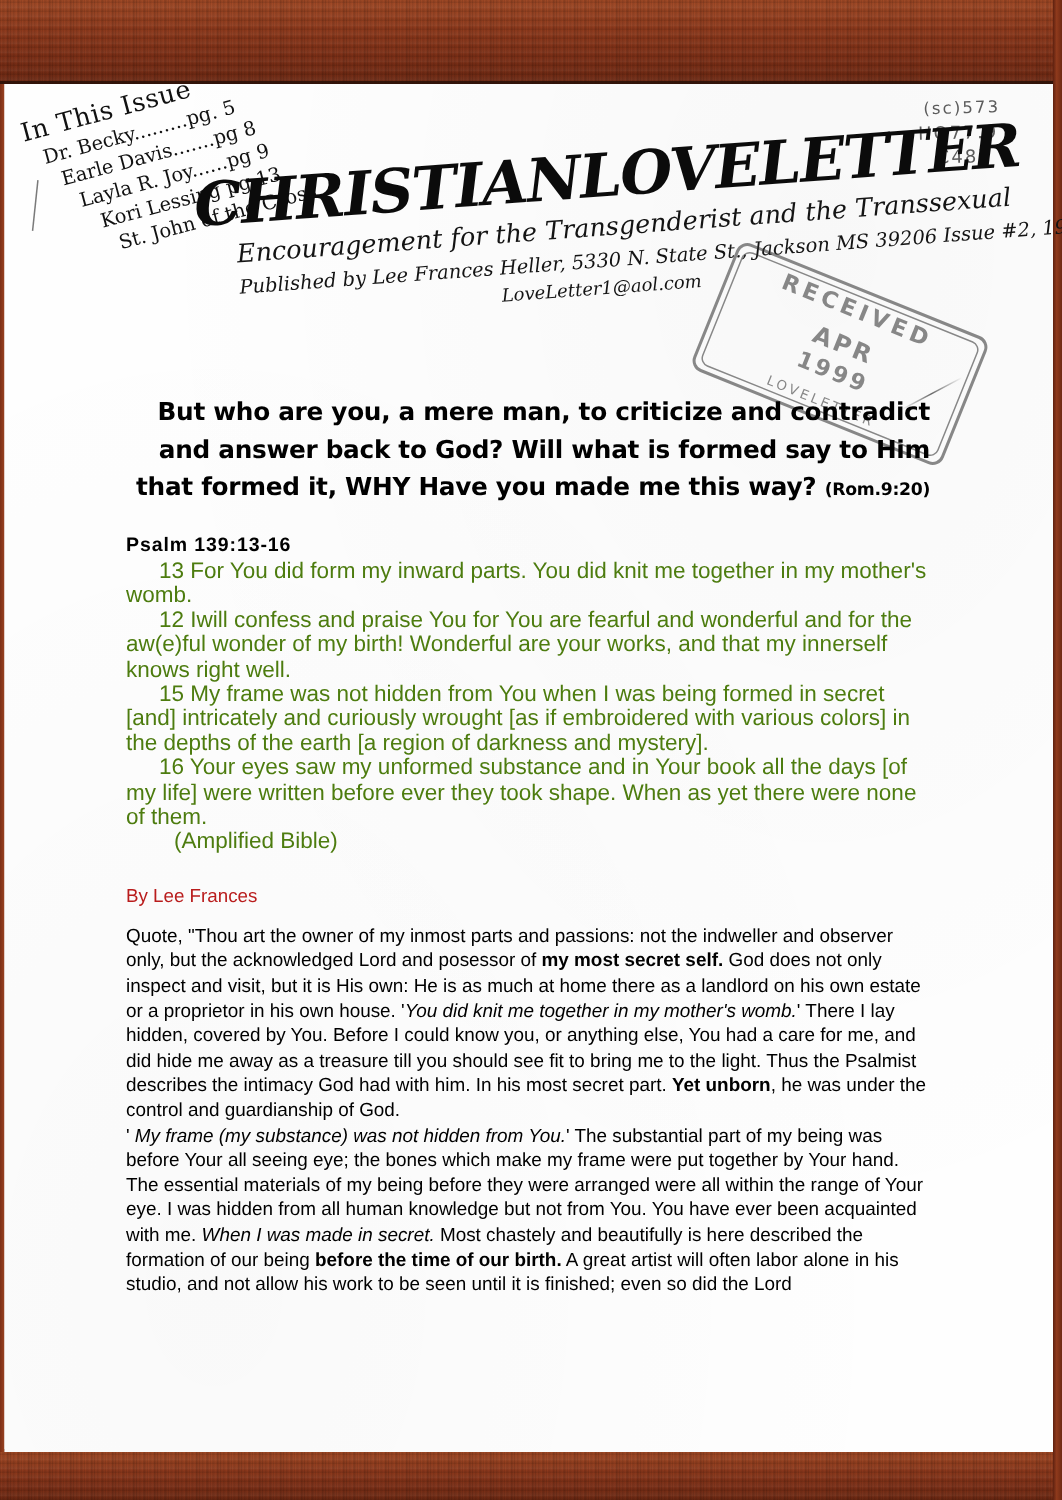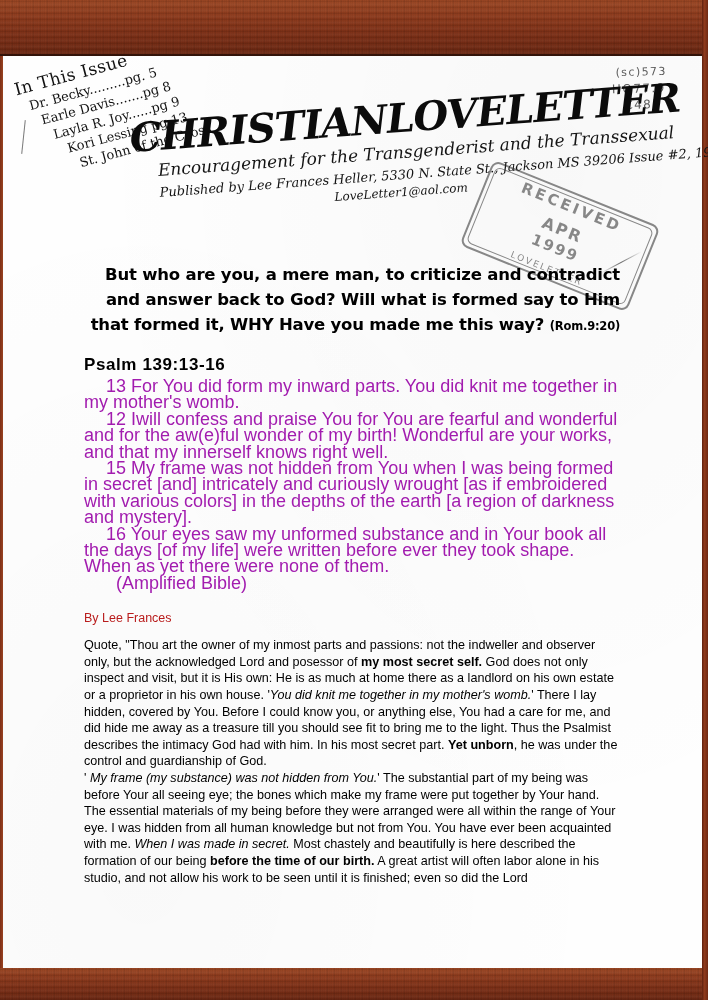--- a/index.html
+++ b/index.html
@@ -133,25 +133,25 @@
   .headline{
     font-family:"DejaVu Sans",sans-serif;font-weight:700;
     font-size:16.5px;line-height:25px;color:#000;margin:0 0 16px 0;
     letter-spacing:-.2px;
     text-align:right;
   }
   .headline .cite{font-size:11.5px;}
 
   .psalm-ref{
     font-family:"Liberation Sans",sans-serif;font-weight:700;
-    font-size:17px;letter-spacing:.6px;color:#000;margin:0 0 3px 0;
+    font-size:13px;letter-spacing:.6px;color:#000;margin:0 0 3px 0;
   }
   p.verse{
     font-family:"Liberation Sans",sans-serif;
-    font-size:18px;line-height:16.4px;color:#a21caf;margin:0;text-indent:22px;
+    font-size:15px;line-height:16.4px;color:#4d7c0f;margin:0;text-indent:22px;
   }
   p.verse.noind{text-indent:0;margin-left:32px;}
 
   .article-head{
     display:flex;align-items:baseline;justify-content:space-between;
     margin:20px 0 12px 0;
   }
   .article-title{
     font-family:"Liberation Sans",sans-serif;font-weight:700;
     font-size:19px;color:#000;letter-spacing:-.3px;

